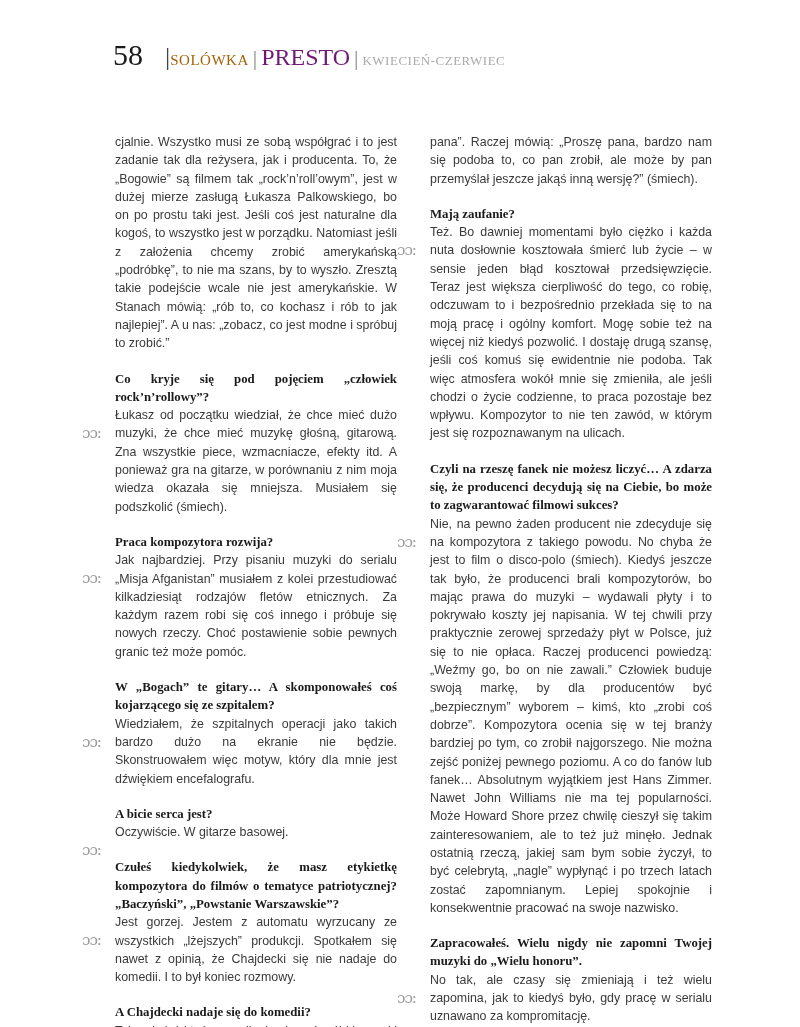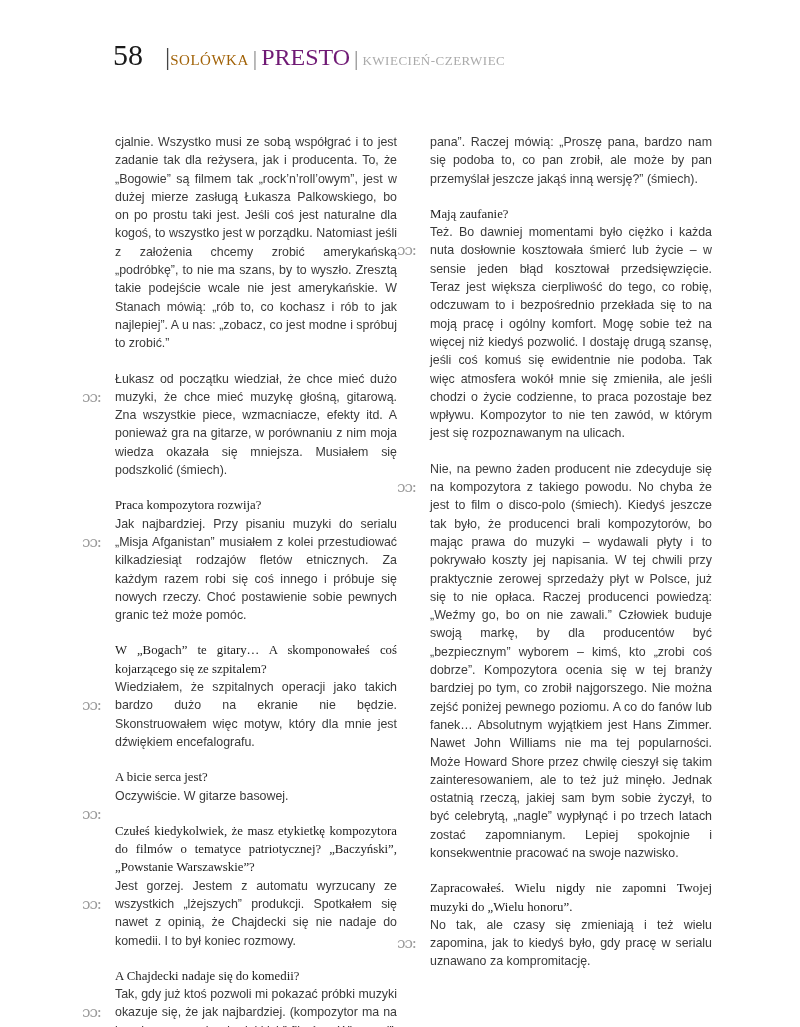--- a/index.html
+++ b/index.html
@@ -8,21 +8,21 @@
   .page-num { font-size:30px; color:#1a1a1a; margin-right:22px; }
   .sep { font-size:26px; color:#444; font-weight:300; }
   .sec1 { font-size:15px; color:#a16207; letter-spacing:0.5px; }
   .sep2 { font-size:22px; color:#888; margin:0 4px; }
   .sec2 { font-size:24px; color:#701a75; }
   .sec3 { font-size:13px; color:#aaa; letter-spacing:0.5px;text-align:right; }
   .col { position:absolute; top:133px; width:282px; font-family:"Liberation Sans", sans-serif; font-size:12.4px; line-height:18.3px; color:#3a3a3a; }
   .col.left { left:115px; }
   .col.right { left:430px; }
   p { margin:0; text-align:justify; }
-  .q { font-family:"Liberation Serif", serif; font-weight:normal; font-size:12.8px; line-height:18.3px; color:#1a1a1a; margin:0; }
+  .q { font-family:"Liberation Serif", serif; font-weight:bold; font-size:12.8px; line-height:18.3px; color:#1a1a1a; margin:0; }
   .block { margin-bottom:17px; position:relative; }
   .answer { position:relative; }
   .marker { position:absolute; left:-33px; top:18px; font-family:"DejaVu Serif", serif; color:#9a9a9a; font-size:15px; letter-spacing:-1px; }
 </style>
 </head>
 <body>
 
 <div class="header">
   <span class="page-num">58</span>
   <span class="sep">|</span>
@@ -31,20 +31,21 @@
   <span class="sec2">PRESTO</span>
   <span class="sep2">|</span>
   <span class="sec3">KWIECIEŃ-CZERWIEC</span>
 </div>
 
 <div class="col left">
   <div class="block">
       <p>cjalnie. Wszystko musi ze sobą współgrać i to jest zadanie tak dla reżysera, jak i producenta. To, że „Bogowie” są filmem tak „rock’n’roll’owym”, jest w dużej mierze zasługą Łukasza Palkowskiego, bo on po prostu taki jest. Jeśli coś jest naturalne dla kogoś, to wszystko jest w porządku. Natomiast jeśli z założenia chcemy zrobić amerykańską „podróbkę”, to nie ma szans, by to wyszło. Zresztą takie podejście wcale nie jest amerykańskie. W Stanach mówią: „rób to, co kochasz i rób to jak najlepiej”. A u nas: „zobacz, co jest modne i spróbuj to zrobić.”</p>
     </div>
   <div class="block">
+    <p class="q">Co kryje się pod pojęciem „człowiek rock’n’rollowy”?</p>
     <div class="answer">
         <span class="marker">ɔɔ:</span>
         <p>Łukasz od początku wiedział, że chce mieć dużo muzyki, że chce mieć muzykę głośną, gitarową. Zna wszystkie piece, wzmacniacze, efekty itd. A ponieważ gra na gitarze, w porównaniu z nim moja wiedza okazała się mniejsza. Musiałem się podszkolić (śmiech).</p>
       </div>
   </div>
   <div class="block">
     <p class="q">Praca kompozytora rozwija?</p>
     <div class="answer">
         <span class="marker">ɔɔ:</span>
         <p>Jak najbardziej. Przy pisaniu muzyki do serialu „Misja Afganistan” musiałem z kolei przestudiować kilkadziesiąt rodzajów fletów etnicznych. Za każdym razem robi się coś innego i próbuje się nowych rzeczy. Choć postawienie sobie pewnych granic też może pomóc.</p>
@@ -86,20 +87,21 @@
       <p>pana”. Raczej mówią: „Proszę pana, bardzo nam się podoba to, co pan zrobił, ale może by pan przemyślał jeszcze jakąś inną wersję?” (śmiech).</p>
     </div>
   <div class="block">
     <p class="q">Mają zaufanie?</p>
     <div class="answer">
         <span class="marker">ɔɔ:</span>
         <p>Też. Bo dawniej momentami było ciężko i każda nuta dosłownie kosztowała śmierć lub życie – w sensie jeden błąd kosztował przedsięwzięcie. Teraz jest większa cierpliwość do tego, co robię, odczuwam to i bezpośrednio przekłada się to na moją pracę i ogólny komfort. Mogę sobie też na więcej niż kiedyś pozwolić. I dostaję drugą szansę, jeśli coś komuś się ewidentnie nie podoba. Tak więc atmosfera wokół mnie się zmieniła, ale jeśli chodzi o życie codzienne, to praca pozostaje bez wpływu. Kompozytor to nie ten zawód, w którym jest się rozpoznawanym na ulicach.</p>
       </div>
   </div>
   <div class="block">
+    <p class="q">Czyli na rzeszę fanek nie możesz liczyć… A zdarza się, że producenci decydują się na Ciebie, bo może to zagwarantować filmowi sukces?</p>
     <div class="answer">
         <span class="marker">ɔɔ:</span>
         <p>Nie, na pewno żaden producent nie zdecyduje się na kompozytora z takiego powodu. No chyba że jest to film o disco-polo (śmiech). Kiedyś jeszcze tak było, że producenci brali kompozytorów, bo mając prawa do muzyki – wydawali płyty i to pokrywało koszty jej napisania. W tej chwili przy praktycznie zerowej sprzedaży płyt w Polsce, już się to nie opłaca. Raczej producenci powiedzą: „Weźmy go, bo on nie zawali.” Człowiek buduje swoją markę, by dla producentów być „bezpiecznym” wyborem – kimś, kto „zrobi coś dobrze”. Kompozytora ocenia się w tej branży bardziej po tym, co zrobił najgorszego. Nie można zejść poniżej pewnego poziomu. A co do fanów lub fanek… Absolutnym wyjątkiem jest Hans Zimmer. Nawet John Williams nie ma tej popularności. Może Howard Shore przez chwilę cieszył się takim zainteresowaniem, ale to też już minęło. Jednak ostatnią rzeczą, jakiej sam bym sobie życzył, to być celebrytą, „nagle” wypłynąć i po trzech latach zostać zapomnianym. Lepiej spokojnie i konsekwentnie pracować na swoje nazwisko.</p>
       </div>
   </div>
   <div class="block">
     <p class="q">Zapracowałeś. Wielu nigdy nie zapomni Twojej muzyki do „Wielu honoru”.</p>
     <div class="answer">
         <span class="marker">ɔɔ:</span>
         <p>No tak, ale czasy się zmieniają i też wielu zapomina, jak to kiedyś było, gdy pracę w serialu uznawano za kompromitację.</p>

